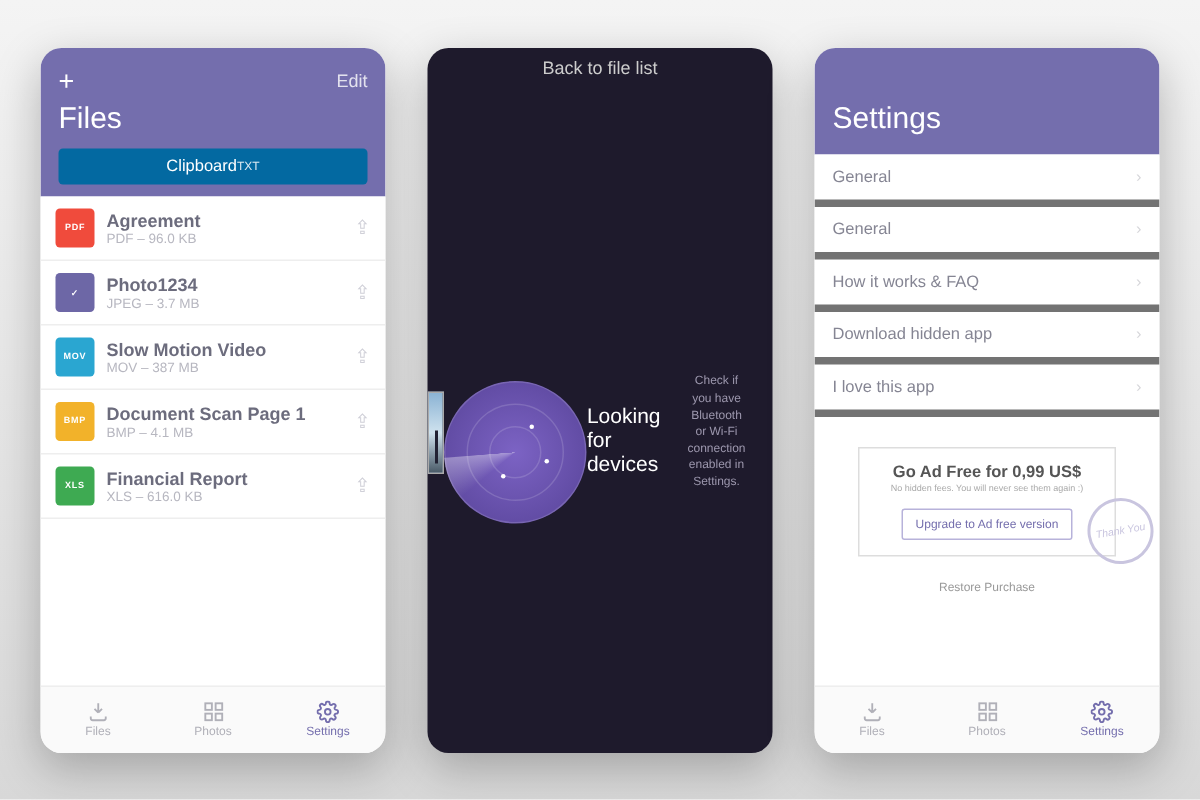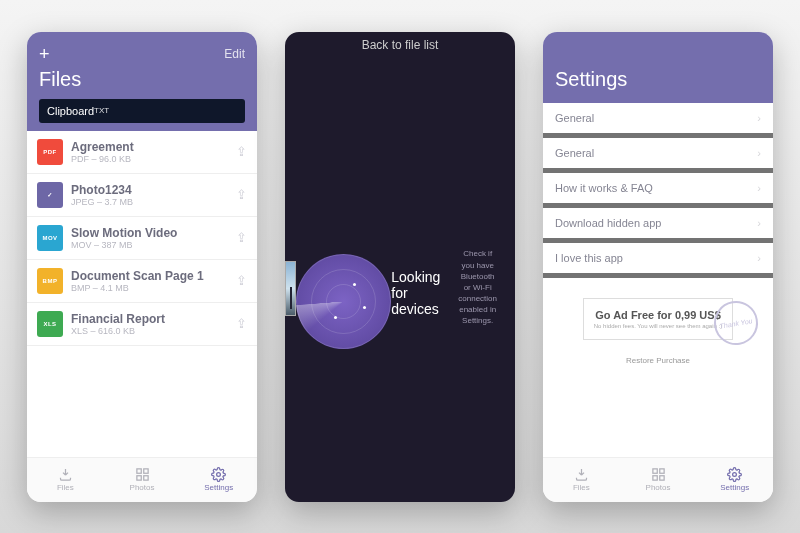--- a/index.html
+++ b/index.html
@@ -19,23 +19,23 @@
   .phone.dark { background:#1e1a2c; }
   .header {
     background:#746ead; color:#fff; padding:12px 12px 8px 12px;
     display:flex; flex-direction:column; gap:4px;
   }
   .header-row { display:flex; justify-content:space-between; align-items:center; height:20px;}
   .plus-icon { font-size:18px; line-height:1; }
   .edit-link { font-size:12px; opacity:.8;}
   .header-title { font-size:20px; font-weight:300; }
   .clipboard-bar {
-    background:#0f172a; color:#fff; font-size:11px;
+    background:#0369a1; color:#fff; font-size:11px;
     padding:6px 8px; border-radius:3px;
-    display:flex; justify-content:flex-start; align-items:center;
+    display:flex; justify-content:center; align-items:center;
     margin-top:4px;
   }
   .files-body { flex:1; background:#fff; }
   .file-row {
     display:flex; align-items:center; gap:8px;
     padding:8px 10px; border-bottom:1px solid #eee;
   }
   .file-icon {
     width:26px; height:26px; border-radius:3px;
     display:flex; align-items:center; justify-content:center;
@@ -100,21 +100,21 @@
 
   
   .settings-list { flex:1; background:#fff; }
   .settings-row {
     display:flex; justify-content:space-between; align-items:center;
     padding:9px 12px; border-bottom:5px solid #737373;
     font-size:11px; color:#858593;
   }
   .chevron { color:#d6d6da; font-size:11px;}
   .adfree-card {
-    margin:20px auto 0; width:150px; border:1px solid #ddd;
+    margin:20px auto 0; width:172px; border:1px solid #ddd;
     padding:10px 8px; text-align:center; position:relative;
   }
   .adfree-title{ font-size:11px; color:#555; font-weight:600;}
   .adfree-sub{ font-size:6px; color:#aaa; margin-top:2px;}
   .adfree-btn{
     display:inline-block; margin-top:10px;
     border:1px solid #b7b2da; color:#746ead; font-size:8px;
     padding:5px 8px; border-radius:2px; background:#fff;
   }
   .stamp{
@@ -250,20 +250,21 @@
         <span class="chevron">›</span>
       </div>
     <div class="settings-row">
         <span>I love this app</span>
         <span class="chevron">›</span>
       </div>
 
     <div class="adfree-card">
       <div class="adfree-title">Go Ad Free for 0,99 US$</div>
       <div class="adfree-sub">No hidden fees. You will never see them again :)</div>
+      <div class="adfree-btn">Upgrade to Ad free version</div>
       <div class="stamp">Thank You</div>
     </div>
     <div class="restore">Restore Purchase</div>
   </div>
   <div class="tabbar">
     <div class="tabbar-item">
       <svg viewBox="0 0 24 24" fill="none" stroke="currentColor" stroke-width="2">
           <path d="M12 3v10m0 0l-4-4m4 4l4-4M4 17v2a2 2 0 002 2h12a2 2 0 002-2v-2"></path>
         </svg>
       <span>Files</span>

